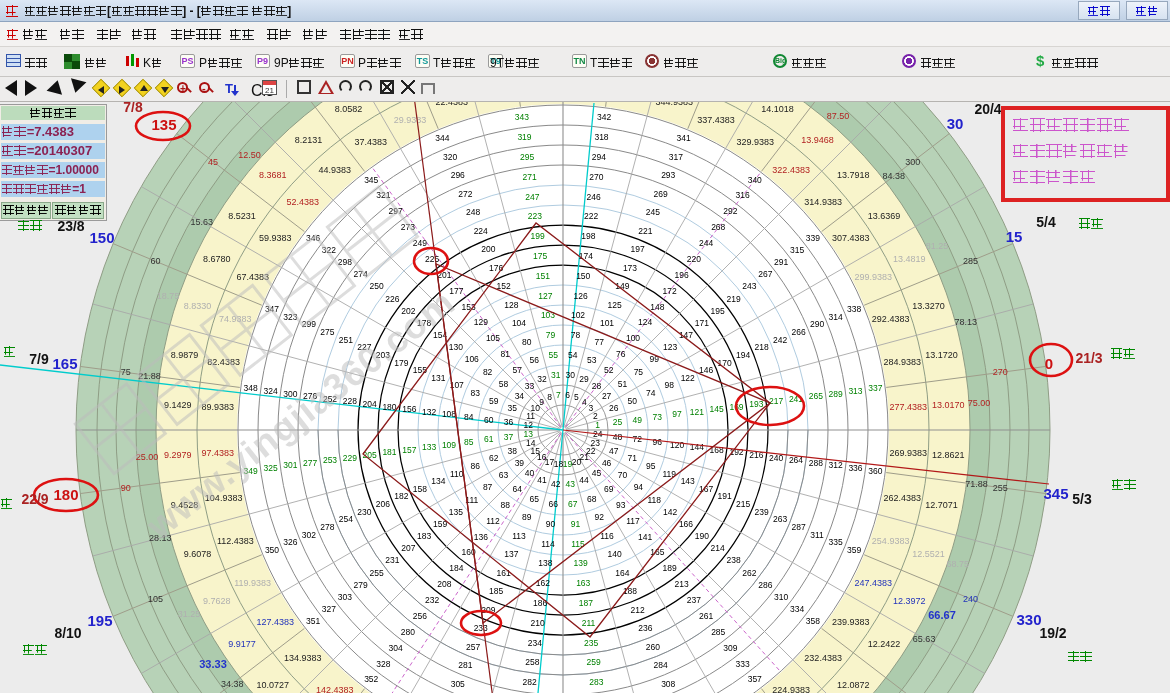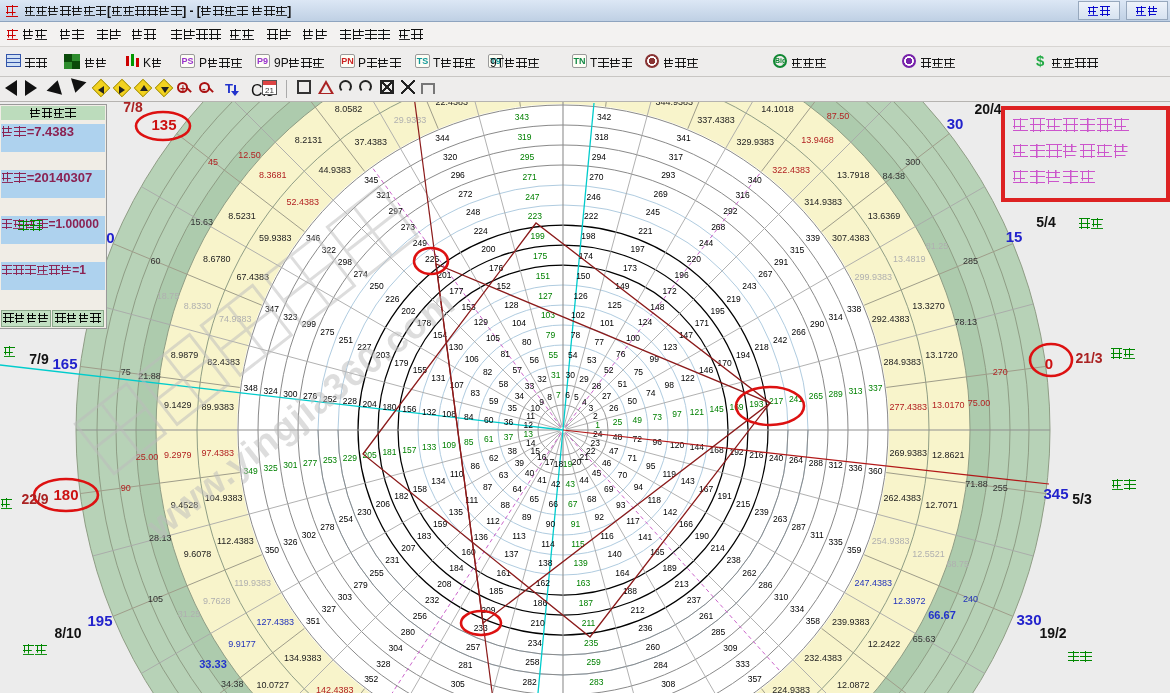--- a/index.html
+++ b/index.html
@@ -21,21 +21,21 @@
 
 #tb1{left:0;top:47px;width:1170px;height:30px;background:#eeedec;border-bottom:1px solid #c8c6c3;font-size:12px;color:#111}
 #tb1 .lab{position:absolute;top:9px}
 #tb1 .ic{position:absolute;top:7px}
 #tb2{left:0;top:77px;width:1170px;height:25px;background:#eeedec;border-bottom:1px solid #b5b3b0}
 #tb2 .ic{position:absolute;top:3px}
 
 .sq{display:inline-block;width:15px;height:14px;border:1px solid #9a9a9a;border-radius:2px;background:#fdfdf5;font-size:9px;font-weight:bold;text-align:center;line-height:13px}
 
 #panel{left:0;top:104px;width:107px;background:#f0ede6;border:1px solid #9a9a9a;border-left:none;padding:1px}
-.prow{height:28px;margin-bottom:18px;font-size:13px;font-weight:bold;color:#8b2252;background:#aed2ee;line-height:16px;white-space:nowrap;overflow:hidden}
+.prow{height:16px;margin-bottom:3px;font-size:13px;font-weight:bold;color:#8b2252;background:#aed2ee;line-height:16px;white-space:nowrap;overflow:hidden}
 #phead{height:14px;margin-bottom:4px;background:#bcdcbc;color:#000;text-align:center;font-size:12px;font-weight:bold;line-height:15px}
 .pbtn{display:inline-block;height:17px;background:#c2e0c2;border:1px solid #8aa88a;color:#000;font-size:12px;font-weight:bold;line-height:15px;text-align:center}
 
 #ibox{left:1001px;top:106px;width:169px;height:96px;border:4px solid #dd2222;background:#ebebeb;color:#cc55cc;font-size:17px;font-weight:bold;line-height:26px;padding:3px 0 0 7px;white-space:nowrap}
 
 .rim{font-size:13px;font-weight:bold;color:#008800}
 
 #wm1{left:70px;top:180px;width:520px;height:380px;pointer-events:none}
 .wmt{position:absolute;transform:rotate(-38deg);color:#bcbcbc;opacity:.5}
 .wmc i{display:inline-block;width:68px;height:66px;margin:0 6px;border:3px solid currentColor;position:relative}

